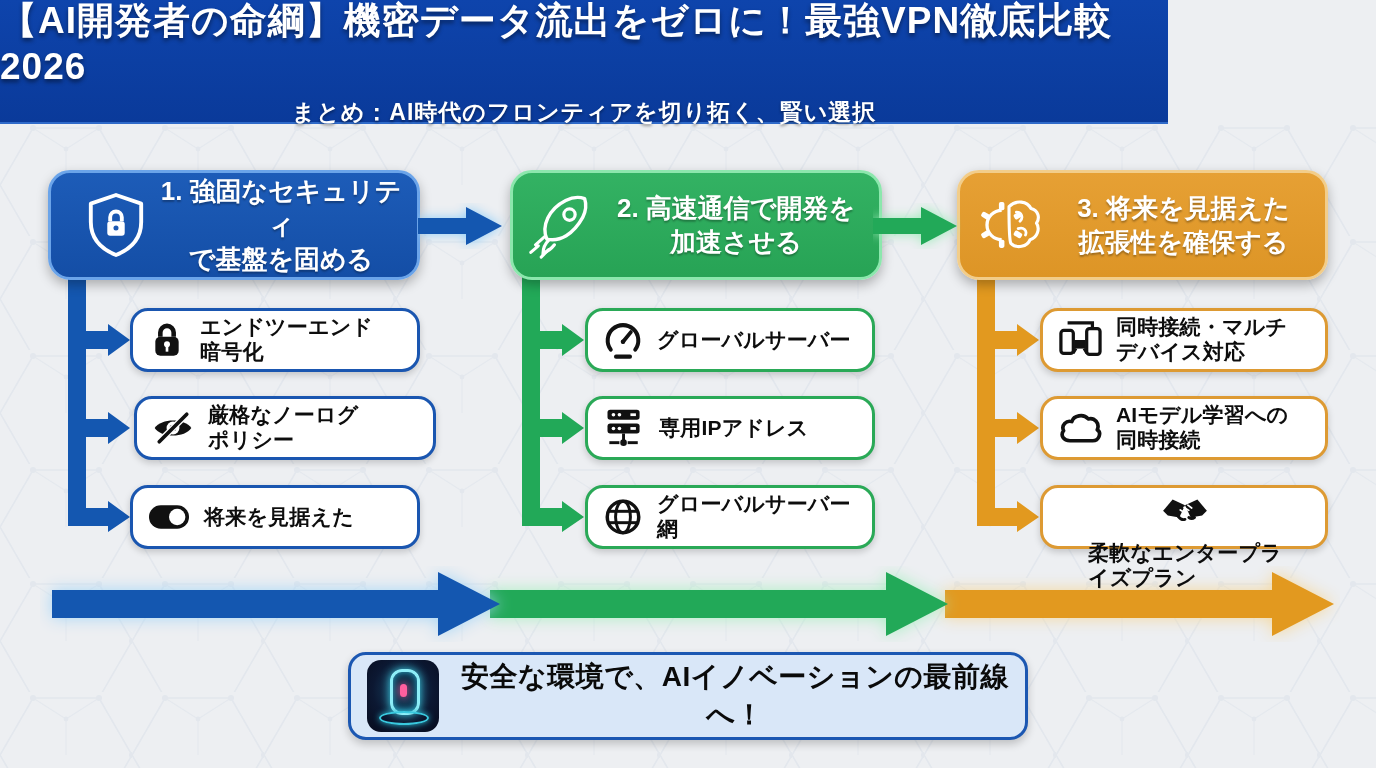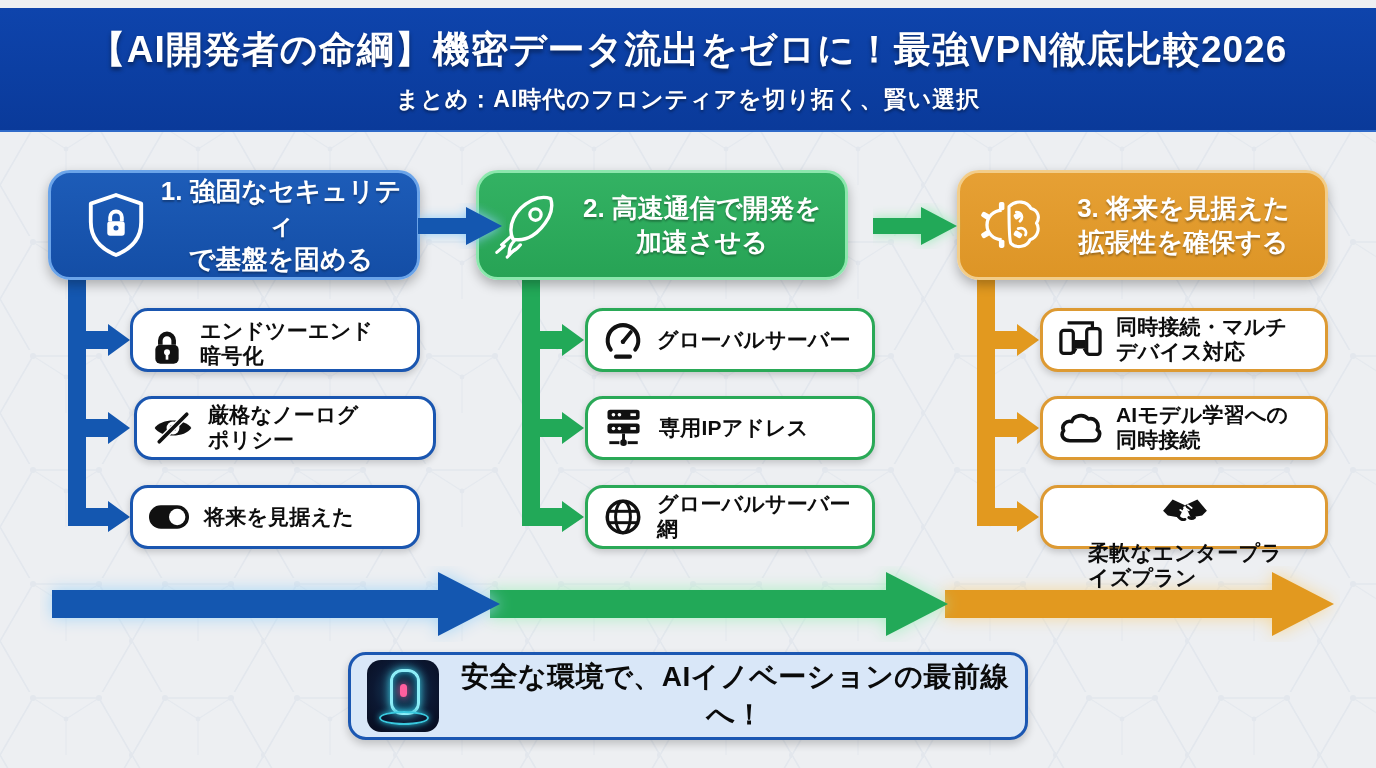--- a/index.html
+++ b/index.html
@@ -5,26 +5,25 @@
   html,body{margin:0;padding:0;}
   body{
     width:1376px;height:768px;position:relative;overflow:hidden;
     background:#edeff2;
     font-family:"Liberation Sans","DejaVu Sans",sans-serif;
   }
   .stage{position:absolute;inset:0;width:1376px;height:768px;}
 
   
   .band{
-    position:absolute;left:0;top:0;width:1376px;height:122px;
+    position:absolute;left:0;top:0;width:1168px;height:122px;
     background:linear-gradient(180deg,#0e44ac 0%,#0a3a9a 100%);
     border-bottom:2px solid #2f6ac9;
     display:flex;flex-direction:column;align-items:center;justify-content:center;
     z-index:5;
-    margin-top:8px;
   }
   .band .title{
     color:#fff;font-size:37px;font-weight:800;letter-spacing:1px;
     text-shadow:0 3px 4px rgba(0,0,0,.45);
     margin-top:2px;
   }
   .band .subtitle{
     color:#fff;font-size:23px;font-weight:700;letter-spacing:1px;
     text-shadow:0 2px 3px rgba(0,0,0,.4);
     margin-top:9px;
@@ -39,21 +38,21 @@
     display:flex;align-items:center;padding:0 14px;gap:12px;
     box-shadow:0 5px 12px rgba(0,0,0,.28);
     z-index:2;box-sizing:border-box;
   }
   .colhead .htext{
     flex:1;color:#fff;font-size:26px;font-weight:800;line-height:1.32;
     text-align:center;white-space:pre-line;
     text-shadow:0 2px 2px rgba(0,0,0,.3);
   }
   .ch-blue {left:48px; width:372px;background:linear-gradient(180deg,#1d5cb8,#144ea6);border:3px solid #6ba4e9;padding-left:34px;}
-  .ch-green{left:476px;width:372px;background:linear-gradient(180deg,#33b263,#27a355);border:3px solid #8ce7ad;}
+  .ch-green{left:510px;width:372px;background:linear-gradient(180deg,#33b263,#27a355);border:3px solid #8ce7ad;}
   .ch-orange{left:957px;width:371px;background:linear-gradient(180deg,#e6a034,#dd9526);border:3px solid #f2cd8a;}
   .hicon{flex:0 0 auto;display:flex;align-items:center;justify-content:center;}
 
   
   .connector{position:absolute;z-index:1;}
   .headarrow{position:absolute;top:203px;z-index:3;}
   .bigarrow{position:absolute;left:40px;top:566px;z-index:1;}
 
   
   .item{
@@ -154,21 +153,21 @@
         <path d="M32 3 L58 12 V31 C58 48 47 59 32 65 C17 59 6 48 6 31 V12 Z" fill="none" stroke="#fff" stroke-width="4" stroke-linejoin="round"></path>
         <rect x="23" y="30" width="18" height="15" rx="3" fill="#fff"></rect>
         <path d="M26 30 v-4 a6 6 0 0 1 12 0 v4" fill="none" stroke="#fff" stroke-width="4"></path>
         <circle cx="32" cy="37" r="2.6" fill="#1a57b2"></circle>
       </svg>
     </span>
     <div class="htext">1. 強固なセキュリティ
 で基盤を固める</div>
   </div>
 
-  <div class="item b-blue" style="left:130px;top:308px;width:290px;align-items:flex-end;">
+  <div class="item b-blue" style="left:130px;top:308px;width:290px;">
     <span class="iicon">
       <svg width="40" height="42" viewBox="0 0 48 50">
         <rect x="10" y="21" width="28" height="23" rx="6" fill="#111"></rect>
         <path d="M16 21 v-5 a8 8 0 0 1 16 0 v5" fill="none" stroke="#111" stroke-width="5.5"></path>
         <circle cx="24" cy="30" r="3.6" fill="#fff"></circle>
         <rect x="22.4" y="31" width="3.2" height="8" fill="#fff"></rect>
       </svg>
     </span>
     <div class="ilabel">エンドツーエンド
 暗号化</div>

